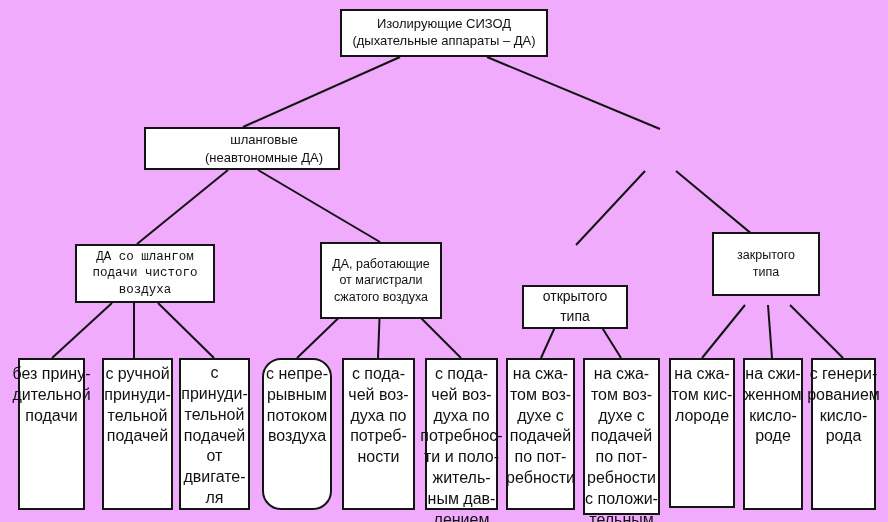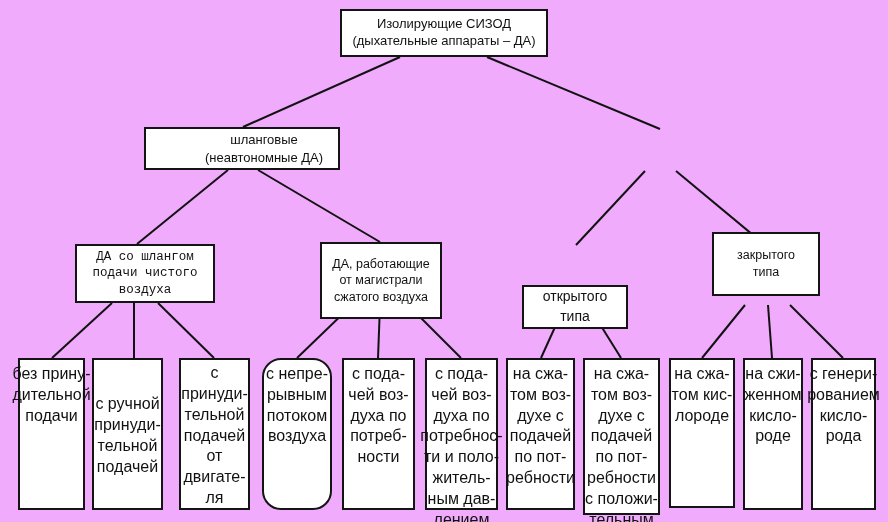--- a/index.html
+++ b/index.html
@@ -38,21 +38,21 @@
   .n-closed    { left: 712px; top: 232px; width: 108px; height: 64px; font-size: 12.5px; line-height: 1.4; }
   .leaf {
     align-items: flex-start;
     padding-top: 4px;
     font-size: 16px;
     line-height: 1.3;
     top: 358px;
     height: 152px;
   }
   .n-leaf0  { left: 18px;  width: 67px; }
-  .n-leaf1  { left: 92px;  width: 71px; align-items: center; }
+  .n-leaf1  { left: 102px;  width: 71px; }
   .n-leaf2  { left: 179px; width: 71px; align-items: center; }
   .n-leaf3  { left: 262px; width: 70px; border-radius: 19px; }
   .n-leaf4  { left: 342px; width: 73px; }
   .n-leaf5  { left: 425px; width: 73px; }
   .n-leaf6  { left: 506px; width: 69px; }
   .n-leaf7  { left: 583px; width: 77px; height: 157px; }
   .n-leaf8  { left: 669px; width: 66px; height: 150px; }
   .n-leaf9  { left: 743px; width: 60px; }
   .n-leaf10 { left: 811px; width: 65px; }
 </style>

